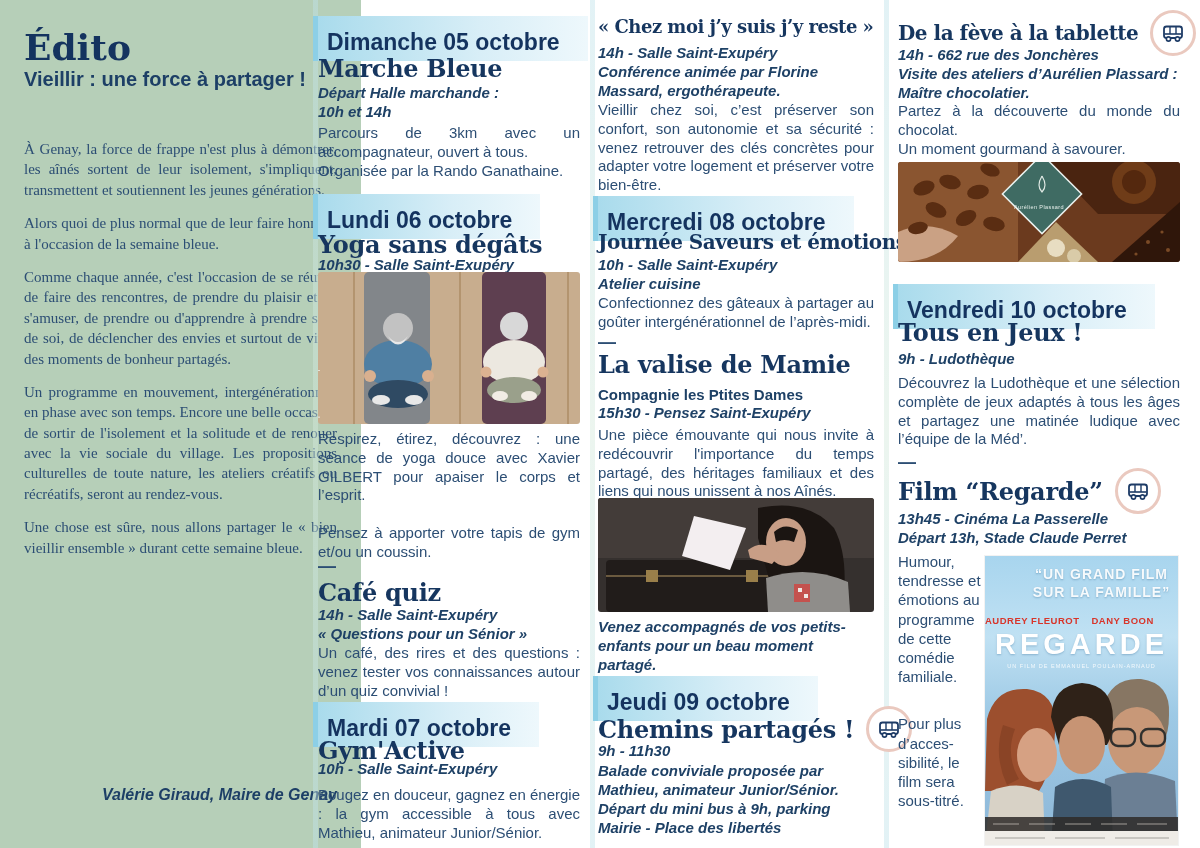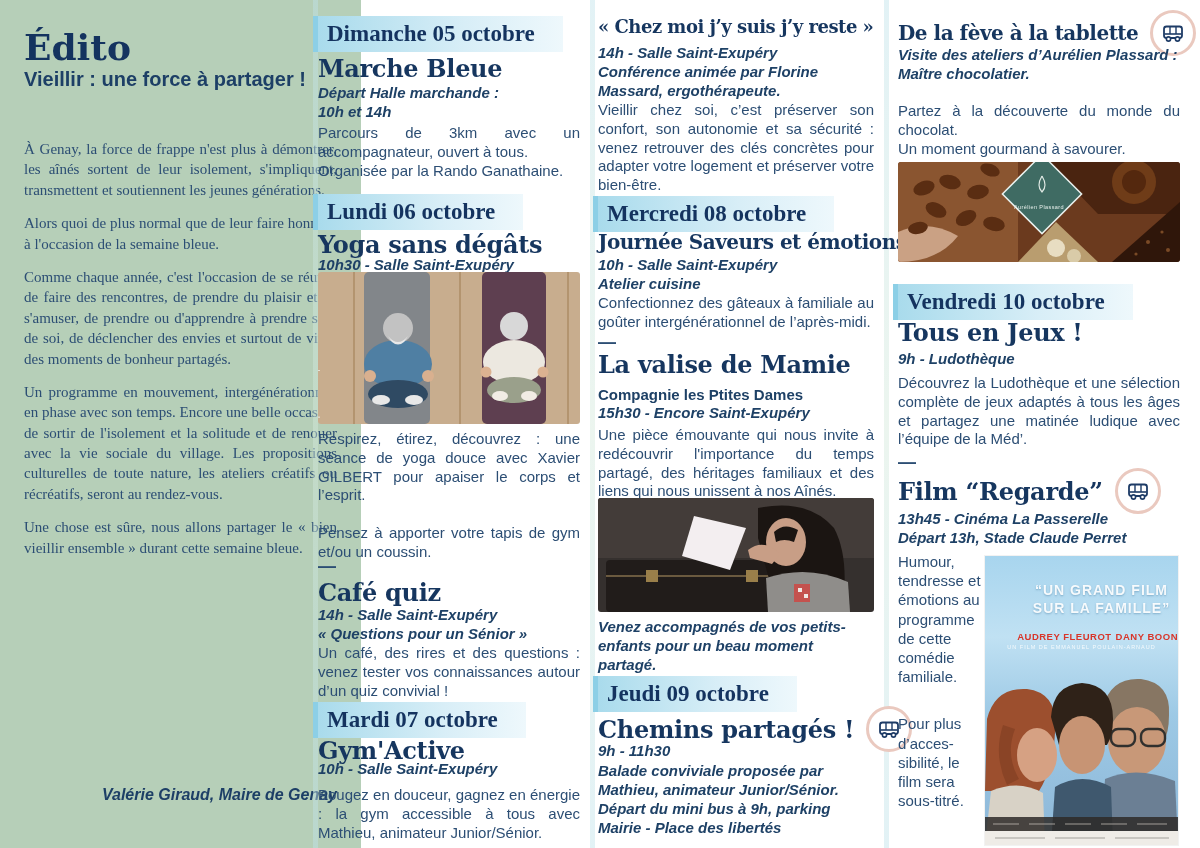--- a/index.html
+++ b/index.html
@@ -26,23 +26,23 @@
   .fold{position:absolute;top:0;bottom:0;width:5px;opacity:.45;
     background:linear-gradient(180deg,#bfe2ea 0%,#d4e9db 50%,#bfe2ea 100%);}
   
   .col{position:absolute;top:0;height:848px;}
   #col2{left:318px;width:262px;}
   #col3{left:598px;width:276px;}
   #col4{left:898px;width:282px;}
   
   .day-band{
     position:absolute;left:-5px;white-space:nowrap;
-    font-family:Liberation Serif, serif;font-weight:700;font-size:23px;color:#14335f;
+    font-family:Liberation Sans, sans-serif;font-weight:700;font-size:23px;color:#14335f;
     background:linear-gradient(90deg,#a9dbec 0%,#d8eef7 60%,#eef8fc 100%);
-    border-left:5px solid #8ccfe6;padding:5px 28px 5px 9px;
+    border-left:5px solid #8ccfe6;padding:13px 28px 5px 9px;
   }
   
   .evt-title{position:absolute;left:0;font-family:"DejaVu Serif",serif;font-weight:700;
     font-size:24px;color:#16365f;letter-spacing:-0.3px;white-space:nowrap;}
   .t-sm{font-size:20px;letter-spacing:-0.5px;}
   .t-xs{font-size:18px;letter-spacing:-0.5px;}
   .title-row{display:flex;align-items:center;gap:12px;}
   
   .bus-badge{width:40px;height:40px;border:3px solid #eac9bf;border-radius:50%;
     display:inline-flex;align-items:center;justify-content:center;flex:0 0 auto;background:#fff;}
@@ -51,24 +51,24 @@
   #yoga-photo{top:272px;height:152px;}
   #valise-photo{top:498px;height:114px;}
   #choc-photo{top:162px;height:100px;}
   .photo svg{display:block;}
   #yoga-credit{position:absolute;left:2px;bottom:6px;color:#f4f4f4;font-size:8px;
     transform:rotate(-90deg);transform-origin:left bottom;letter-spacing:.5px;opacity:.9;}
   
   #poster{position:absolute;left:985px;top:556px;width:193px;height:289px;overflow:hidden;
     background:linear-gradient(180deg,#a8d5ee 0%,#c0e1f3 28%,#9dc9e5 55%,#8db7d8 100%);
     box-shadow:0 0 0 1px rgba(0,0,0,.05);}
-  .poster-quote{position:relative;margin-top:26px;text-align:center;color:rgba(255,255,255,.92);
+  .poster-quote{position:relative;margin-top:10px;text-align:center;color:rgba(255,255,255,.92);
     font-weight:700;font-size:14px;letter-spacing:1px;line-height:1.25;
     text-shadow:0 1px 2px rgba(90,140,175,.6);padding-left:40px;}
-  #poster-actors{position:relative;margin-top:14px;display:flex;justify-content:flex-end;gap:4px;
+  #poster-actors{position:relative;margin-top:14px;display:flex;justify-content:flex-start;gap:12px;
     color:#d8352a;font-weight:700;font-size:9.5px;letter-spacing:.5px;white-space:nowrap;}
   #poster-title{position:relative;text-align:center;color:#ffffff;font-weight:700;font-size:29px;
     letter-spacing:4px;margin-top:2px;text-shadow:0 1px 2px rgba(90,140,175,.5);}
   #poster-credit{position:relative;text-align:center;color:rgba(255,255,255,.85);font-size:5.5px;
     letter-spacing:1px;margin-top:2px;filter:blur(.4px);}
   #poster-faces{position:absolute;left:0;bottom:0;}
   
   #film-text{position:absolute;left:0;top:552px;width:84px;font-size:15px;line-height:1.28;
     color:#2c4e74;overflow-wrap:break-word;}
   #film-text .bold-part{font-weight:400;margin-top:28px;}
@@ -168,26 +168,26 @@
     </div>
     <div class="abs body-txt" style="top:101px">Vieillir chez soi, c’est préserver son confort, son autonomie et sa sécurité : venez retrouver des clés concrètes pour adapter votre logement et préserver votre bien-être.</div>
 
     <div class="day-band" style="top:196px">Mercredi 08 octobre</div>
 
     <div class="evt-title t-sm" style="top:230px">Journée Saveurs et émotions</div>
     <div class="abs meta" style="top:256px">
       <div>10h - Salle Saint-Exupéry</div>
       <div>Atelier cuisine</div>
     </div>
-    <div class="abs body-txt" style="top:294px">Confectionnez des gâteaux à familiale au goûter intergénérationnel de l’après-midi.</div>
+    <div class="abs body-txt" style="top:294px">Confectionnez des gâteaux à partager au goûter intergénérationnel de l’après-midi.</div>
     <div class="abs dash" style="top:332px">—</div>
 
     <div class="evt-title" style="top:350px">La valise de Mamie</div>
     <div class="abs meta-upright" style="top:386px">Compagnie les Ptites Dames</div>
-    <div class="abs meta" style="top:404px">15h30 - Encore Saint-Exupéry</div>
+    <div class="abs meta" style="top:404px">15h30 - Pensez Saint-Exupéry</div>
     <div class="abs body-txt" style="top:426px">Une pièce émouvante qui nous invite à redécouvrir l'importance du temps partagé, des héritages familiaux et des liens qui nous unissent à nos Aînés.</div>
 
     <div id="valise-photo" class="photo">
       <svg width="276" height="114" viewBox="0 0 276 114">
         <rect width="276" height="114" fill="#35302e"></rect>
         <rect x="0" y="0" width="276" height="60" fill="#433c39"></rect>
 
         <rect x="8" y="62" width="200" height="52" rx="4" fill="#211c1a"></rect>
         <line x1="8" y1="78" x2="208" y2="78" stroke="#6b5a3f" stroke-width="2"></line>
         <rect x="48" y="72" width="12" height="12" fill="#9a7f4a"></rect>
@@ -236,20 +236,21 @@
           <rect x="3" y="5.5" width="18" height="11.5" rx="2.5" fill="none" stroke="#1d3b66" stroke-width="1.8"></rect>
           <line x1="3.5" y1="13" x2="20.5" y2="13" stroke="#1d3b66" stroke-width="1.6"></line>
           <line x1="9" y1="6" x2="9" y2="13" stroke="#1d3b66" stroke-width="1.4"></line>
           <line x1="15" y1="6" x2="15" y2="13" stroke="#1d3b66" stroke-width="1.4"></line>
           <circle cx="7.5" cy="18" r="2.1" fill="#ffffff" stroke="#1d3b66" stroke-width="1.6"></circle>
           <circle cx="16.5" cy="18" r="2.1" fill="#ffffff" stroke="#1d3b66" stroke-width="1.6"></circle>
         </svg>
       </span>
     </div>
     <div class="abs meta" style="top:46px">
+      <div>14h - 662 rue des Jonchères</div>
       <div>Visite des ateliers d’Aurélien Plassard : Maître chocolatier.</div>
     </div>
     <div class="abs body-txt" style="top:102px">Partez à la découverte du monde du chocolat.</div>
     <div class="abs body-txt" style="top:140px">Un moment gourmand à savourer.</div>
 
     <div id="choc-photo" class="photo">
       <svg width="282" height="100" viewBox="0 0 282 100">
         <rect width="282" height="100" fill="#6b3a1e"></rect>
 
         <rect x="0" y="0" width="120" height="100" fill="#8a5530"></rect>
@@ -321,20 +322,21 @@
 
   <div id="poster">
     <div class="poster-quote">
       <div>“UN GRAND FILM</div>
       <div>SUR LA FAMILLE”</div>
     </div>
     <div id="poster-actors">
       <span>AUDREY FLEUROT</span>
       <span>DANY BOON</span>
     </div>
+    <div id="poster-title">REGARDE</div>
     <div id="poster-credit">UN FILM DE EMMANUEL POULAIN-ARNAUD</div>
     <svg id="poster-faces" width="193" height="186" viewBox="0 0 193 186">
 
       <path d="M2 60 Q10 28 42 30 Q74 34 70 74 Q68 110 54 132 L0 132 Z" fill="#9c4f2e"></path>
       <ellipse cx="52" cy="96" rx="20" ry="27" fill="#d6a183"></ellipse>
       <path d="M30 70 Q20 96 34 120 L22 126 Q8 96 18 66 Z" fill="#8a4426"></path>
       <path d="M6 132 Q34 120 58 134 L60 186 L0 186 Z" fill="#d8d2c6"></path>
 
       <path d="M118 48 Q126 18 156 20 Q186 24 184 56 Q184 74 178 84 L124 82 Z" fill="#877663"></path>
       <ellipse cx="152" cy="82" rx="29" ry="34" fill="#c89878"></ellipse>

